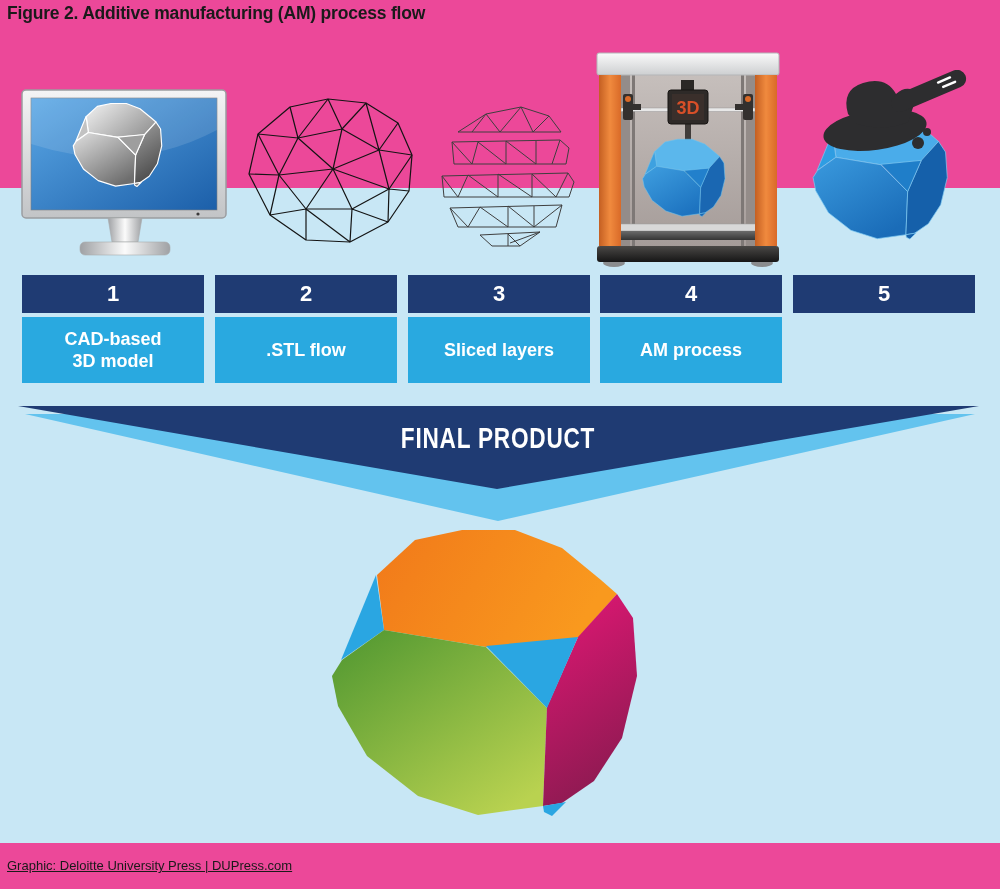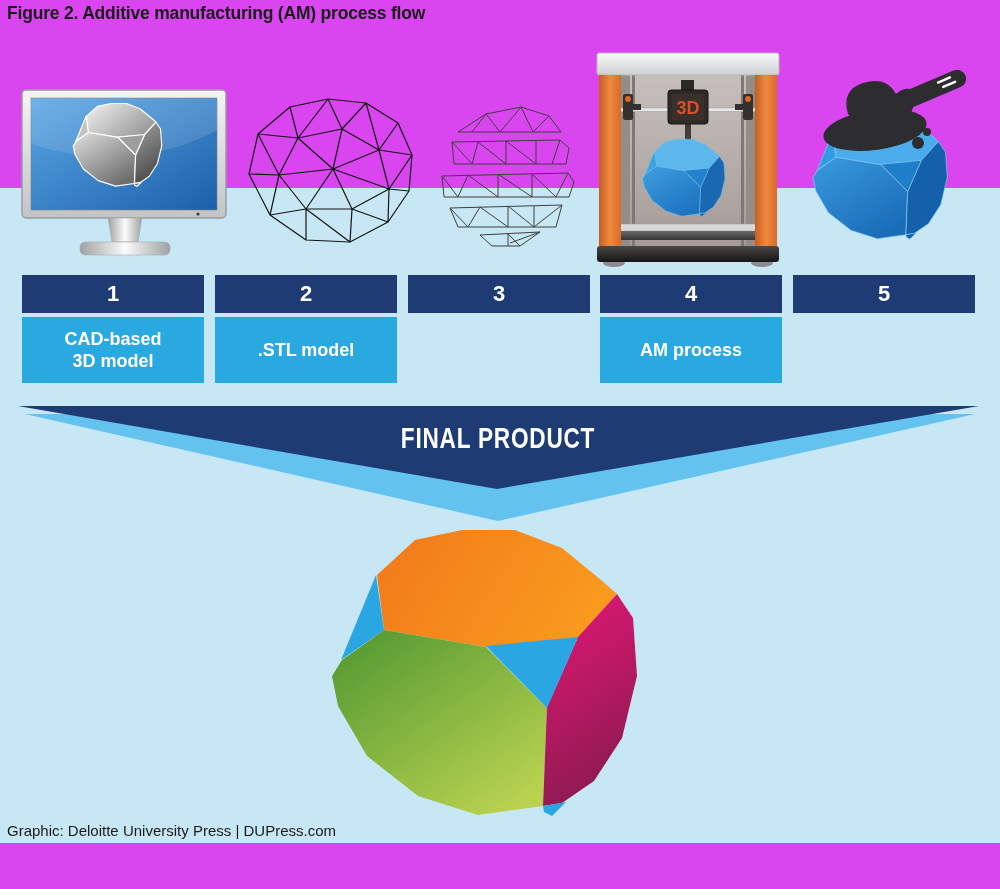--- a/index.html
+++ b/index.html
@@ -1,20 +1,20 @@
 <!DOCTYPE html>
 <html><head>
 <meta charset="utf-8">
 <style>
   html,body{margin:0;padding:0;background:#fff;}
-  .canvas{position:relative;width:1000px;height:889px;background:#d946ef;
+  .canvas{position:relative;width:1000px;height:889px;background:#ec4899;
           font-family:"Liberation Sans",sans-serif;overflow:hidden;}
   .band{position:absolute;left:0;top:188px;width:1000px;height:655px;background:#c8e7f5;}
   .fig-title{position:absolute;left:7px;top:3px;font-size:17.5px;font-weight:bold;color:#1a1a1a;letter-spacing:-0.2px;}
-  .credit{position:absolute;left:7px;top:822px;font-size:15px;color:#1a1a1a;}
+  .credit{position:absolute;left:7px;top:858px;font-size:13px;color:#1a1a1a;text-decoration:underline;}
   .icon{position:absolute;}
   .step{position:absolute;top:275px;width:182px;}
   .step-num{height:38px;background:#1f3b73;color:#fff;font-weight:bold;font-size:22px;
             display:flex;align-items:center;justify-content:center;}
   .step-label{margin-top:4px;height:66px;background:#29a9e0;color:#fff;font-weight:bold;
               font-size:18px;line-height:1.25;display:flex;flex-direction:column;
               align-items:center;justify-content:center;text-align:center;}
   .chevron{position:absolute;left:0;top:402px;}
   .final-product{position:absolute;left:300px;top:518px;}
 </style>
@@ -190,26 +190,30 @@
   <div class="step" style="left:22px;">
     <div class="step-num">1</div>
     <div class="step-label">
       <span>CAD-based</span>
       <span>3D model</span>
     </div>
   </div>
   <div class="step" style="left:215px;">
     <div class="step-num">2</div>
     <div class="step-label">
-      <span>.STL model</span>
+      <span>.STL flow</span>
       <span></span>
     </div>
   </div>
   <div class="step" style="left:408px;">
     <div class="step-num">3</div>
+    <div class="step-label">
+      <span>Sliced layers</span>
+      <span></span>
+    </div>
   </div>
   <div class="step" style="left:600px;">
     <div class="step-num">4</div>
     <div class="step-label">
       <span>AM process</span>
       <span></span>
     </div>
   </div>
   <div class="step" style="left:793px;">
     <div class="step-num">5</div>

